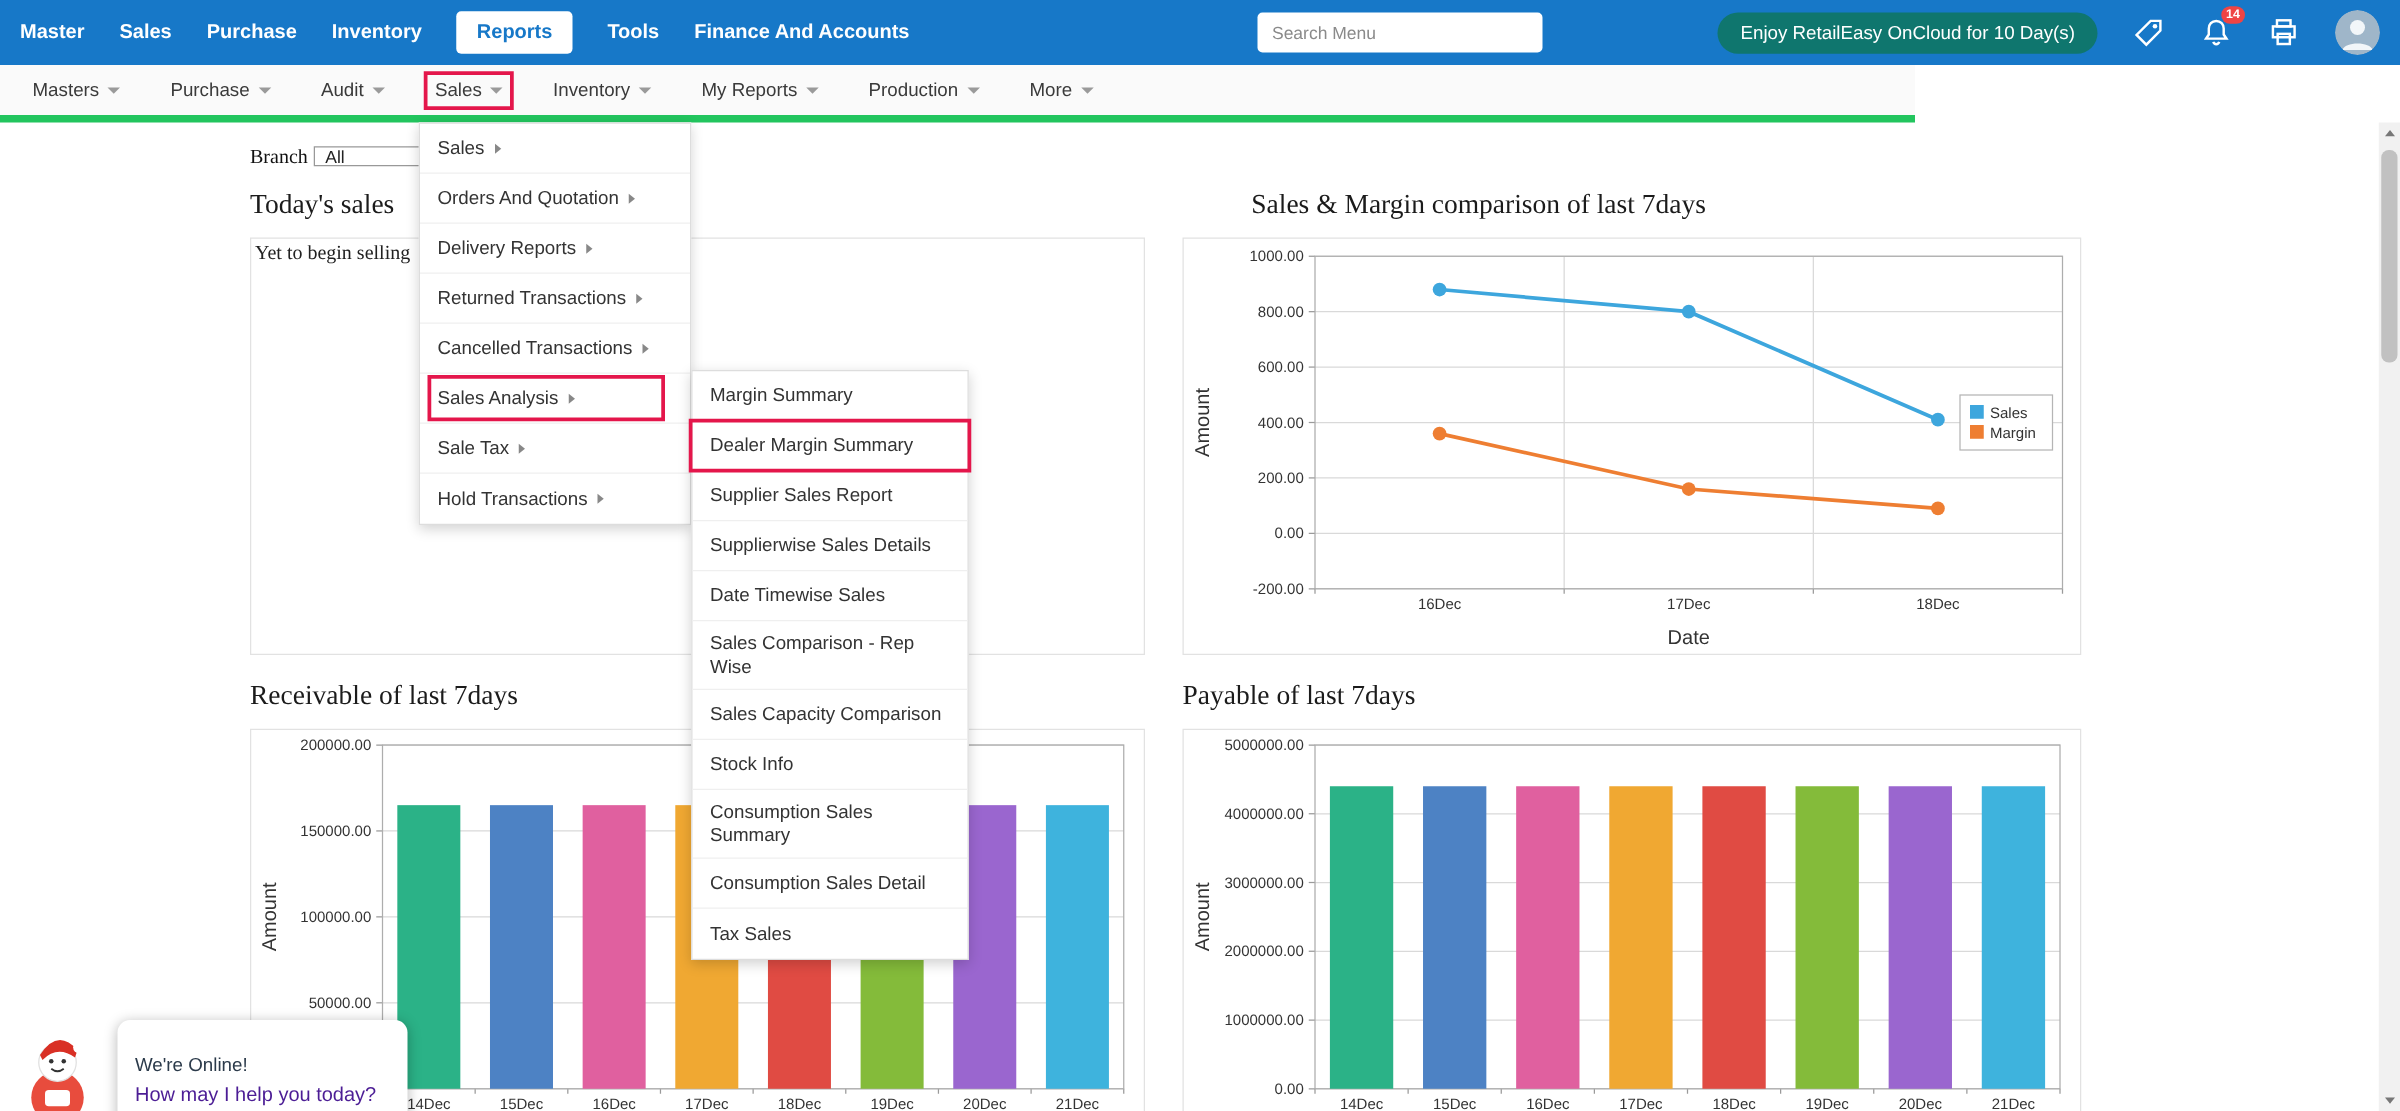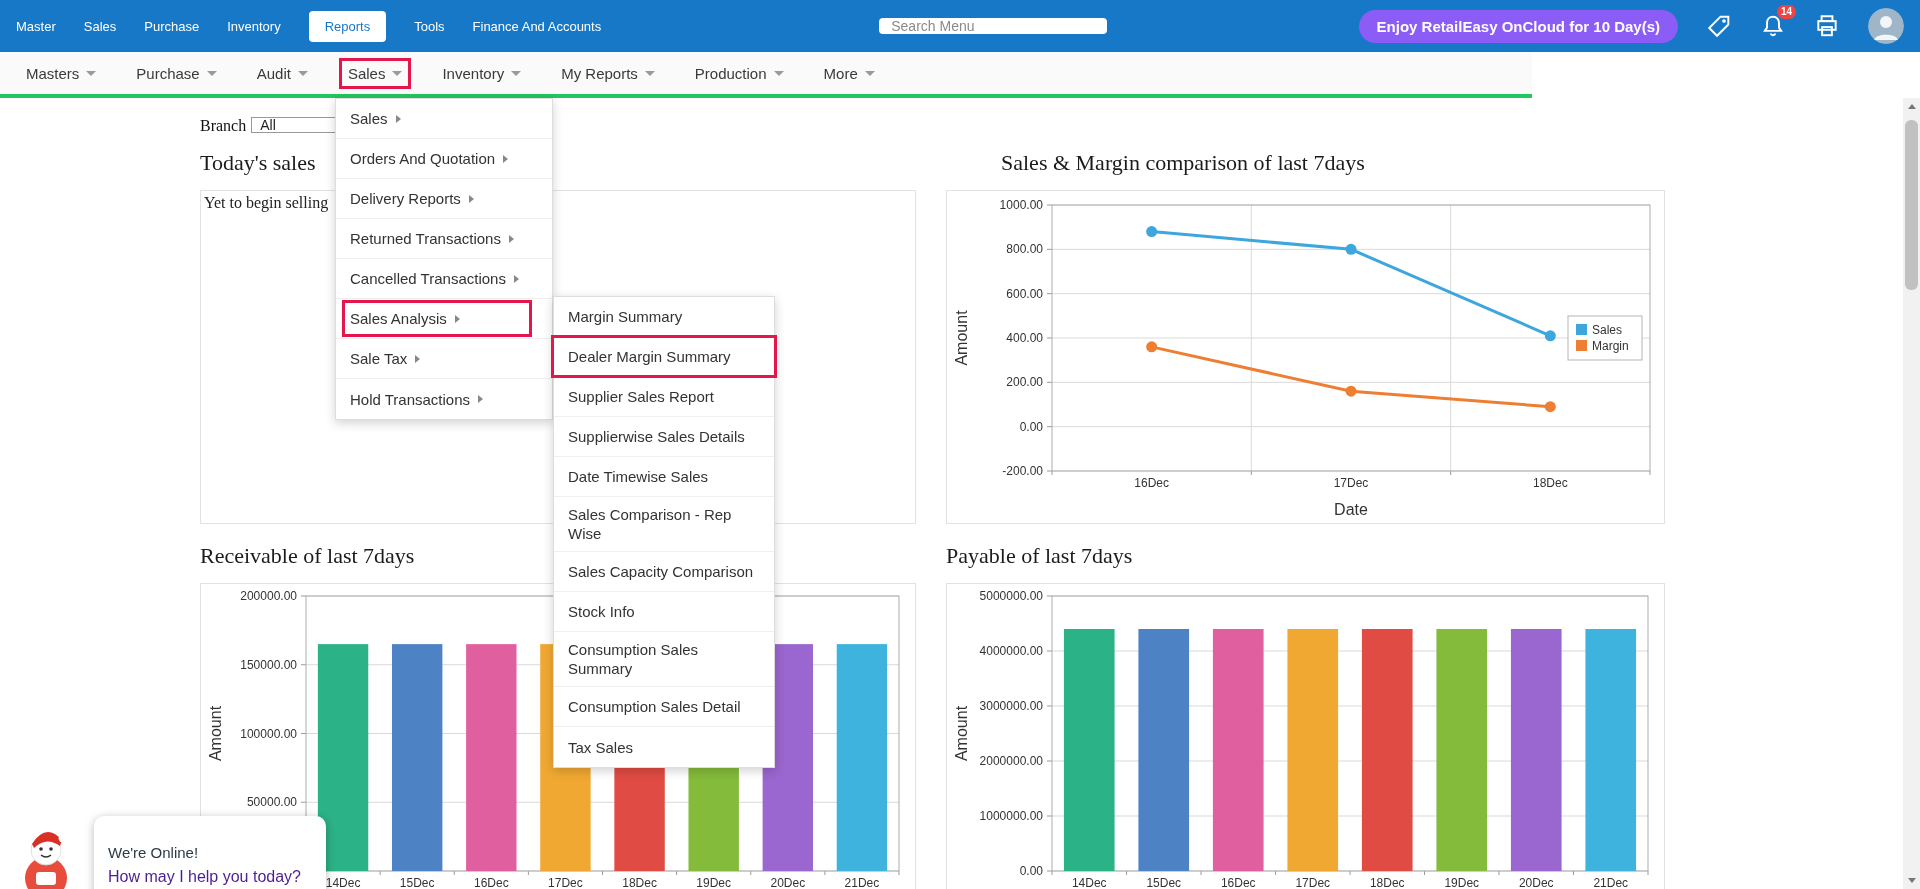--- a/index.html
+++ b/index.html
@@ -4,35 +4,35 @@
 <style>
   *{margin:0;padding:0;box-sizing:border-box}
   html,body{width:1920px;height:889px;overflow:hidden;background:#fff;
     font-family:"Liberation Sans",sans-serif}
   #screen{position:relative;width:1920px;height:889px;background:#fff;overflow:hidden}
   svg text{font-family:"Liberation Sans",sans-serif}
 
   
   .topbar{position:absolute;top:0;left:0;width:1920px;height:52px;background:#1778c8;
     display:flex;align-items:center;padding:0 16px;gap:28px;z-index:50}
-  .topbar .menu-item{color:#fff;font-weight:normal;font-size:13px;cursor:pointer;white-space:nowrap}
+  .topbar .menu-item{color:#fff;font-weight:bold;font-size:16px;cursor:pointer;white-space:nowrap}
   .topbar .menu-item.active{background:#fff;color:#1778c8;padding:8px 16px;border-radius:4px}
-  .search-input{margin-left:250px;width:228px;height:16px;border:none;border-radius:4px;
+  .search-input{margin-left:250px;width:228px;height:32px;border:none;border-radius:4px;
     padding:0 12px;font-size:14px;color:#333;outline:none}
   .search-input::placeholder{color:#8a8a8a}
-  .promo-btn{margin-left:auto;background:#8b5cf6;color:#fff;font-weight:bold;font-size:15px;
+  .promo-btn{margin-left:auto;background:#0f766e;color:#fff;font-weight:normal;font-size:15px;
     padding:8px 18px;border-radius:17px;border:none;white-space:nowrap;cursor:pointer}
   .top-icon{width:26px;height:26px;position:relative;cursor:pointer;flex:0 0 auto}
   .badge{position:absolute;top:-8px;right:-10px;background:#ef4444;color:#fff;font-size:10px;
     font-weight:bold;border-radius:9px;padding:2px 4px;line-height:1}
   .avatar{width:36px;height:36px;border-radius:50%;overflow:hidden;cursor:pointer;flex:0 0 auto}
 
   
   .subnav{position:absolute;top:52px;left:0;width:1532px;height:46px;background:#fafafa;
-    border-bottom:4px solid #22c55e;display:flex;align-items:center;gap:40px;padding:12px 26px;z-index:40}
+    border-bottom:6px solid #22c55e;display:flex;align-items:center;gap:40px;padding:12px 26px;z-index:40}
   .subnav-item{display:flex;align-items:center;gap:7px;font-size:15px;color:#3a3a3a;
     cursor:pointer;position:relative;white-space:nowrap}
   .caret{width:0;height:0;border-left:5px solid transparent;border-right:5px solid transparent;
     border-top:5px solid #9a9a9a}
 
   
   .menu-panel{position:absolute;background:#fff;border:1px solid #ddd;
     box-shadow:0 3px 10px rgba(0,0,0,.18);z-index:60}
   #sales-menu{top:98px;left:335px;width:218px}
   #sales-submenu{top:296px;left:553px;width:222px}

